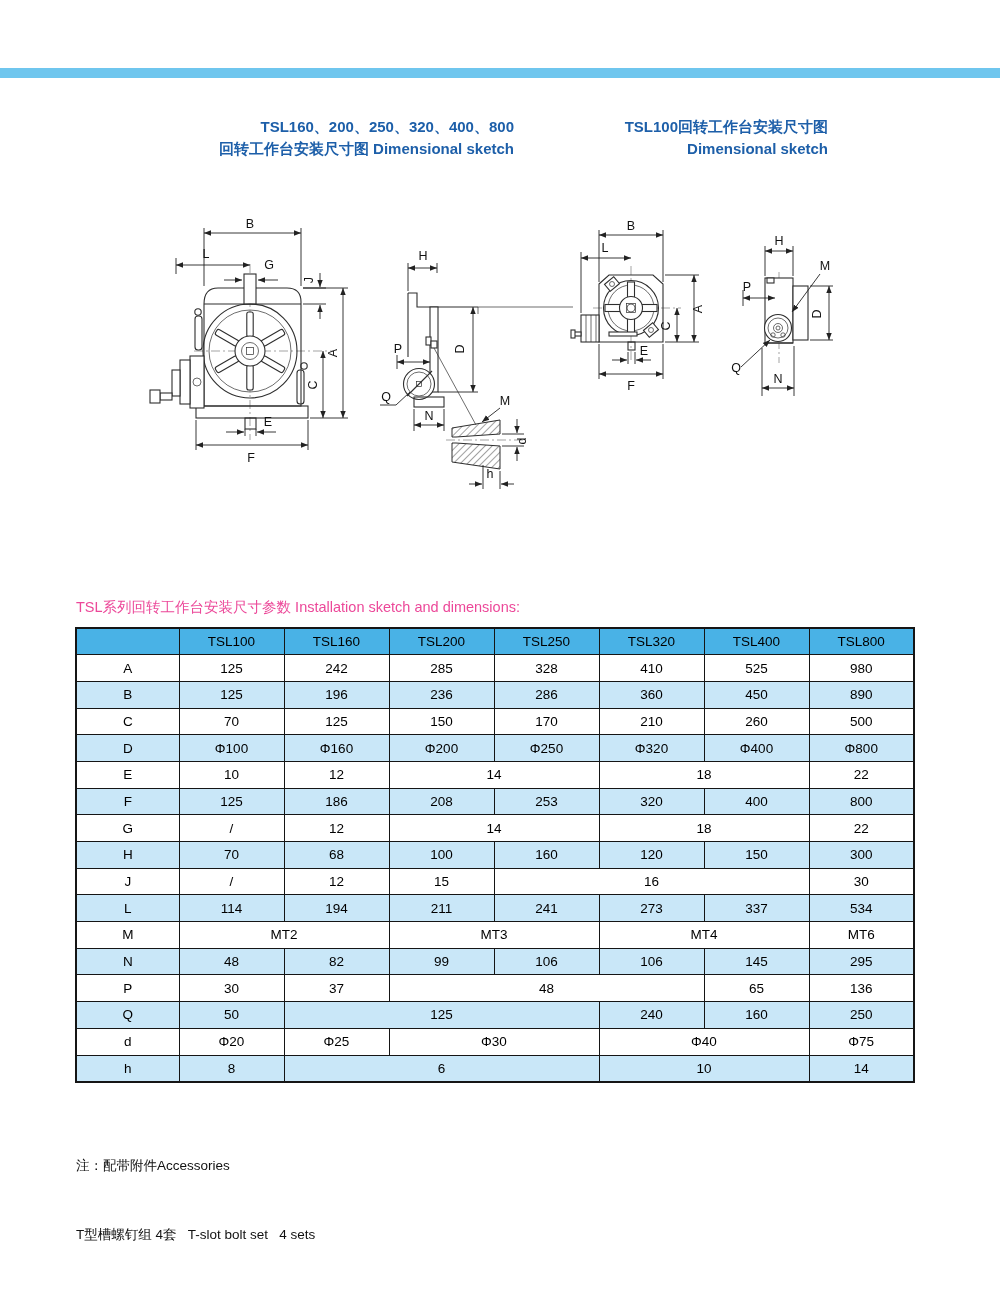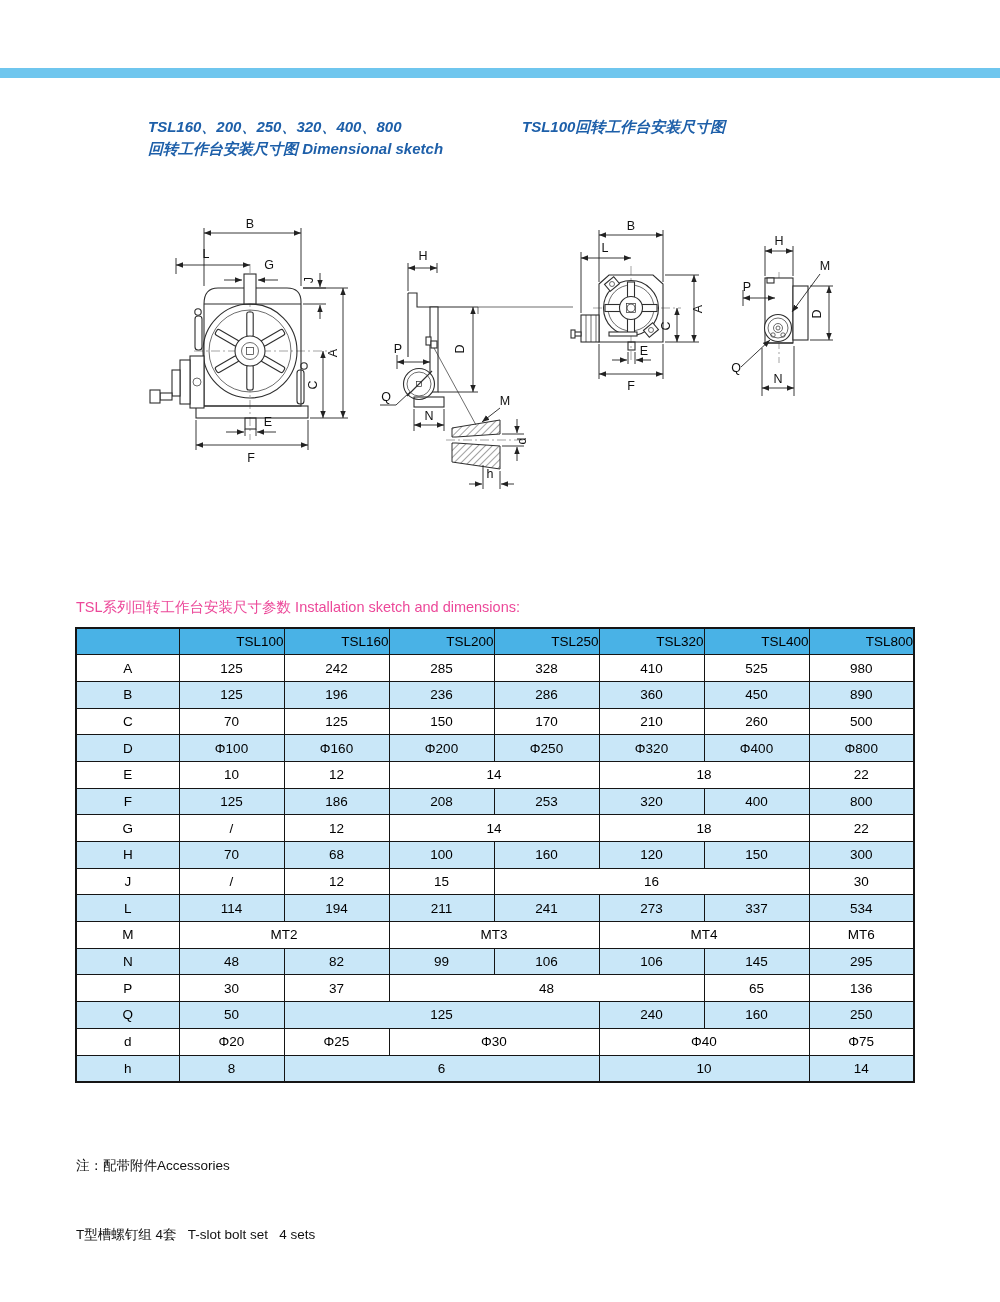--- a/index.html
+++ b/index.html
@@ -1,56 +1,57 @@
 <!DOCTYPE html>
 <html style="--accent-bar: #6fc6ee; --title-blue: #1d5fa9; --th-bg: #49b2e6; --row-alt: #c9e7f8; --tbl-border: #151515;"><head>
 <meta charset="utf-8">
 <style>
   * { margin:0; padding:0; box-sizing:border-box; }
   html,body { background:#fff; font-family:"Liberation Sans","DejaVu Sans",sans-serif; }
   .page { position:relative; width:1000px; height:1302px; background:#fff; overflow:hidden; }
 
   .topbar { position:absolute; left:0; top:68px; width:100%; height:10px; background:var(--accent-bar,#6fc6ee); }
 
-  .title-block { position:absolute; text-align:left; font-weight:bold; font-size:15px; line-height:21.5px; color:var(--title-blue,#1d5fa9);font-style:italic; }
+  .title-block { position:absolute; text-align:right; font-weight:bold; font-size:15px; line-height:21.5px; color:var(--title-blue,#1d5fa9); }
   #title-left  { left:148px; top:116px; width:366px; }
   #title-right { left:522px; top:116px; width:306px; }
 
   svg.drawing { position:absolute; overflow:visible; }
   svg.drawing text { font-family:"Liberation Sans","DejaVu Sans",sans-serif; font-size:12.5px; fill:#111; }
   .ol  { stroke:#2e2e2e; stroke-width:1.1; fill:none; }
   .olw { stroke:#2e2e2e; stroke-width:1.1; fill:#fff; }
   .thin{ stroke:#2e2e2e; stroke-width:0.7; fill:none; }
   .dim { stroke:#222; stroke-width:0.9; fill:none; }
   .cl  { stroke:#666; stroke-width:0.6; fill:none; stroke-dasharray:9 3 2 3; }
 
   .table-title { position:absolute; left:76px; top:598px; font-size:14.5px; color:#ec4899; }
   table.dims { position:absolute; left:75px; top:627px; width:838px; border-collapse:collapse; table-layout:fixed;
                border:2.5px solid var(--tbl-border,#151515); }
   table.dims th, table.dims td { border:1.5px solid var(--tbl-border,#151515); height:26.7px; text-align:center;
                vertical-align:middle; font-size:13.5px; font-weight:normal; color:#000; padding:0; }
-  table.dims thead th { background:var(--th-bg,#49b2e6);text-align:right; }
+  table.dims thead th { background:var(--th-bg,#49b2e6); }
   table.dims tbody tr.shaded th, table.dims tbody tr.shaded td { background:var(--row-alt,#c9e7f8); }
 
   .notes { position:absolute; left:76px; top:1108px; font-size:13.5px; color:#111; line-height:23px; white-space:pre-wrap; }
   .notes .gap { height:22px; }
 </style>
 </head>
 <body>
 
 <div class="page">
 
   <div class="topbar"></div>
 
   <div class="title-block" id="title-left">
     <div>TSL160、200、250、320、400、800</div>
     <div>回转工作台安装尺寸图 Dimensional sketch</div>
   </div>
   <div class="title-block" id="title-right">
     <div>TSL100回转工作台安装尺寸图</div>
+    <div>Dimensional sketch</div>
   </div>
 
   <svg class="drawing" style="left:146px; top:200px;" width="225" height="285" viewBox="0 0 225 285">
     <defs>
       <marker id="a1" viewBox="0 0 10 10" refX="9" refY="5" markerWidth="9" markerHeight="9" orient="auto-start-reverse">
         <path d="M0,1.5 L9,5 L0,8.5 z" fill="#222"></path>
       </marker>
     </defs>
     <g>
       <line class="cl" x1="104" y1="64" x2="104" y2="240"></line>

